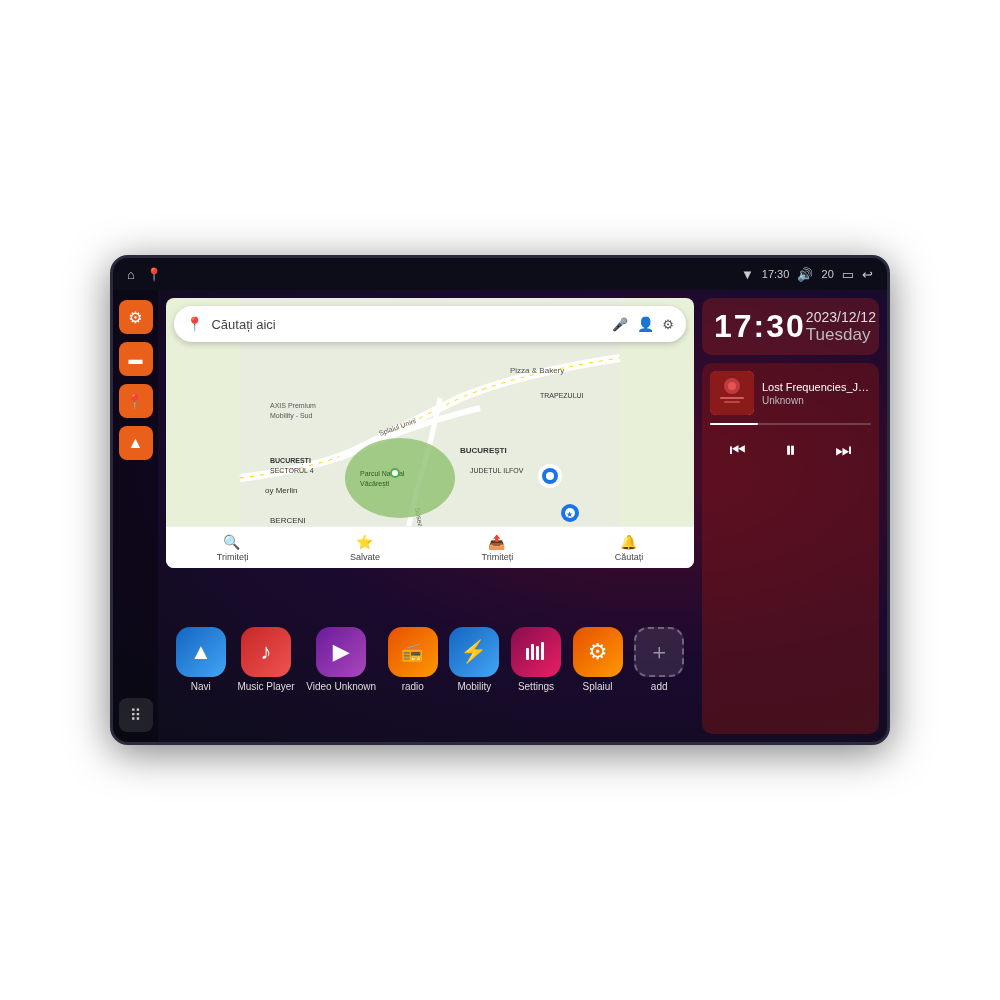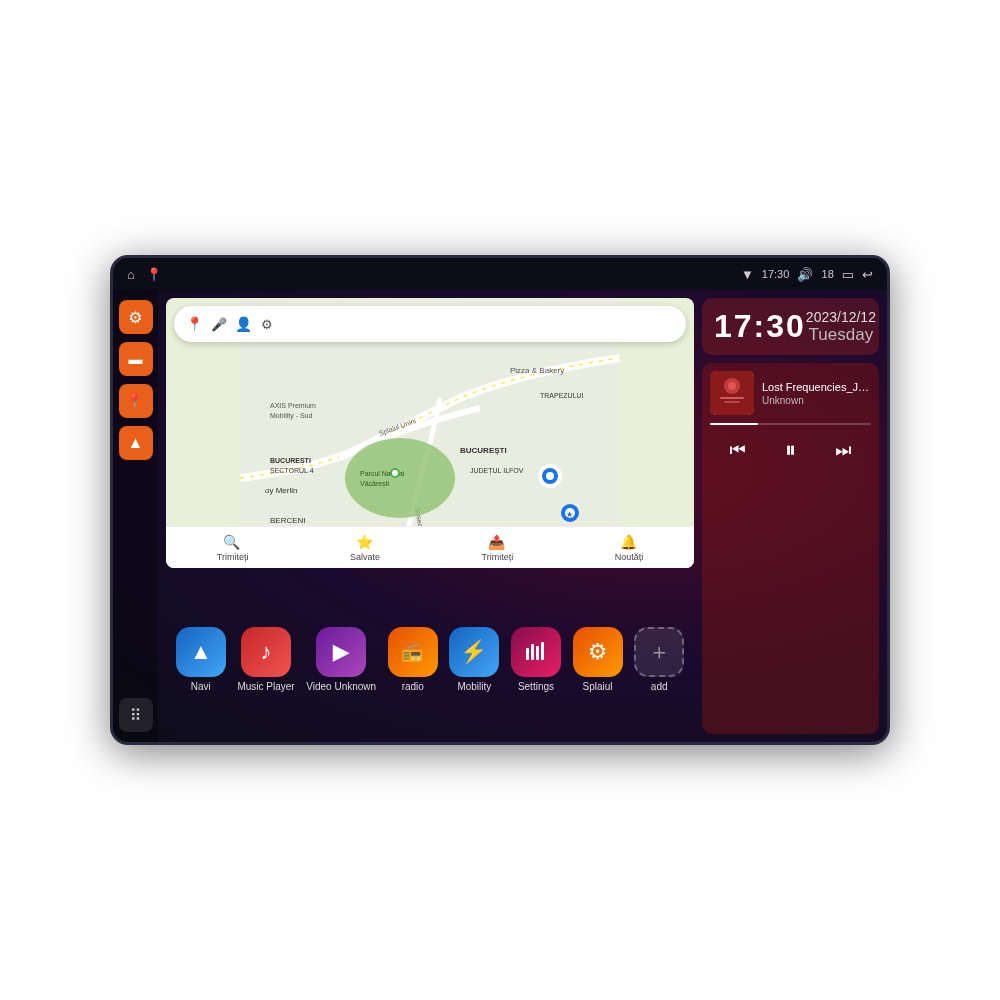--- a/index.html
+++ b/index.html
@@ -150,21 +150,21 @@
     }
 
     
     .clock-widget {
       background: rgba(150,30,30,0.4);
       border-radius: 10px;
       padding: 10px 12px;
       display: flex; align-items: center; justify-content: space-between;
     }
     .clock-time { font-size: 32px; font-weight: bold; color: white; letter-spacing: 2px; }
-    .clock-date { text-align: center; }
+    .clock-date { text-align: left; }
     .clock-date-main { font-size: 14px; color: #ddd; }
     .clock-date-sub { font-size: 17px; color: #bbb; }
 
     
     .music-widget {
       background: rgba(120,20,20,0.5);
       border-radius: 10px;
       padding: 8px;
       flex: 1;
     }
@@ -193,21 +193,21 @@
 
   <div class="status-bar">
     <div class="status-left">
       <span class="status-icon">⌂</span>
       <span class="status-icon">📍</span>
     </div>
     <div class="status-right">
       <span class="status-icon">▼</span>
       <span class="status-text">17:30</span>
       <span class="status-icon">🔊</span>
-      <span class="status-text">18</span>
+      <span class="status-text">20</span>
       <span class="status-icon">▭</span>
       <span class="status-icon">↩</span>
     </div>
   </div>
 
   <div class="main-area">
 
     <div class="sidebar">
       <div class="sidebar-btn orange">
         <span style="color:white;font-size:16px;">⚙</span>
@@ -268,41 +268,42 @@
           <circle cx="330" cy="215" r="5" fill="white"></circle>
           <text x="326" y="219" font-size="8" fill="#1a73e8">★</text>
 
           <text x="25" y="195" font-size="8" fill="#333">oy Merlin</text>
 
           <text x="18" y="248" font-size="8" fill="#555">Google</text>
         </svg>
         
         <div class="map-search-bar">
           <span style="color:#4285f4;font-size:14px;">📍</span>
+          <span class="map-search-text">Căutați aici</span>
           <span style="color:#555;font-size:13px;">🎤</span>
           <span style="color:#1a73e8;font-size:14px;">👤</span>
           <span style="color:#555;font-size:13px;">⚙</span>
         </div>
         
         <div class="map-nav">
           <div class="map-nav-item">
             <span class="map-nav-icon">🔍</span>
             <span class="map-nav-label">Trimiteți</span>
           </div>
           <div class="map-nav-item">
             <span class="map-nav-icon">⭐</span>
             <span class="map-nav-label">Salvate</span>
           </div>
           <div class="map-nav-item">
             <span class="map-nav-icon">📤</span>
             <span class="map-nav-label">Trimiteți</span>
           </div>
           <div class="map-nav-item">
             <span class="map-nav-icon">🔔</span>
-            <span class="map-nav-label">Noutăți</span>
+            <span class="map-nav-label">Căutați</span>
           </div>
         </div>
       </div>
 
       <div class="app-grid">
         <div class="app-item">
           <div class="app-icon icon-blue">
             <span style="color:white;font-size:22px;">▲</span>
           </div>
           <span class="app-label">Navi</span>

